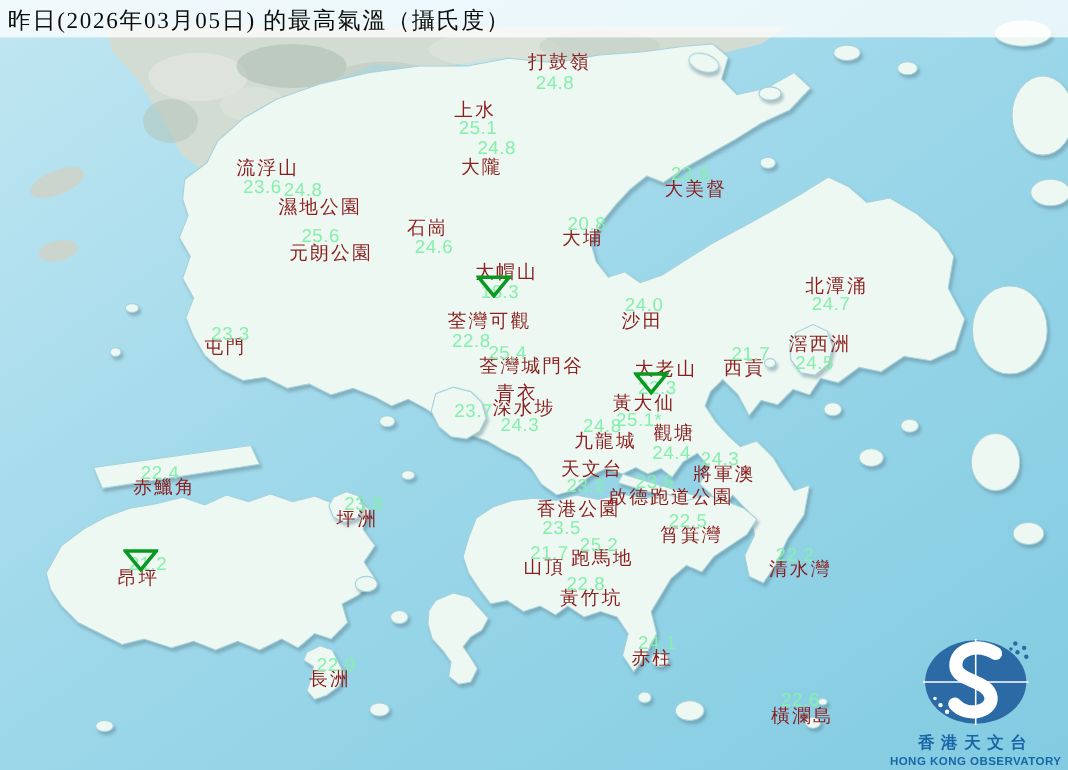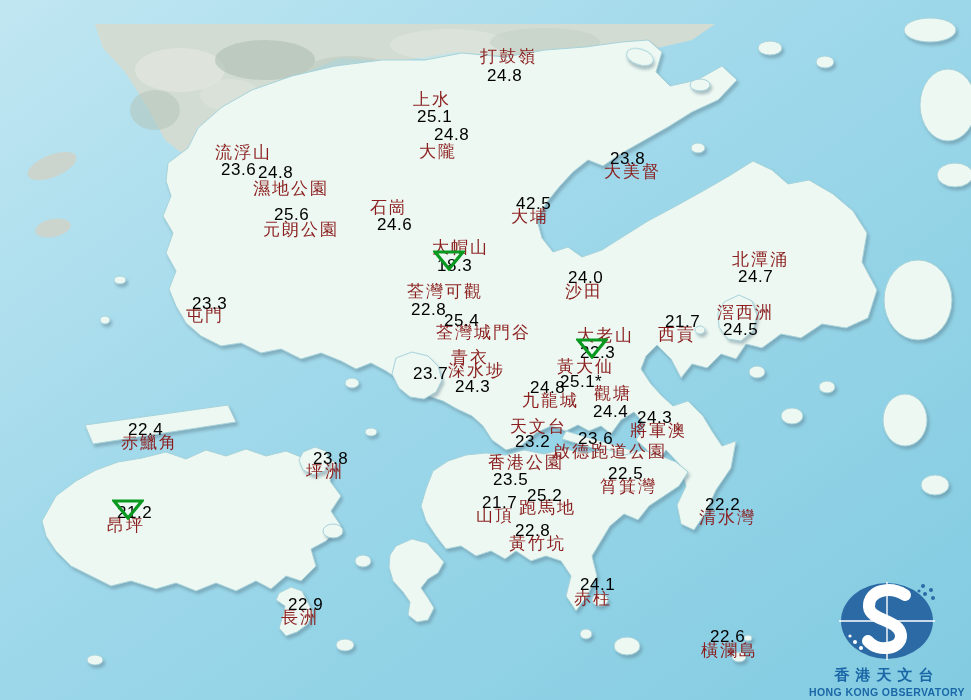--- a/index.html
+++ b/index.html
@@ -12,21 +12,21 @@
   .szpatch{opacity:.55;}
   #titlebar{position:absolute;left:0;top:0;width:971px;height:34px;
             background:rgba(255,255,255,.76);}
   #maptitle{position:absolute;left:7px;top:4px;color:#0d0d0d;
             font-family:"Liberation Serif","DejaVu Serif",serif;
             font-size:21px;letter-spacing:1.5px;white-space:nowrap;}
   #stations{position:absolute;left:0;top:0;width:769px;height:700px;}
   .st-name{position:absolute;color:#8b1e1e;line-height:1;white-space:nowrap;
            font-family:"Liberation Serif","DejaVu Serif",serif;
            font-size:17px;letter-spacing:2px;}
-  .st-val{position:absolute;color:#000000;line-height:1;white-space:nowrap;
+  .st-val{position:absolute;color:#86efac;line-height:1;white-space:nowrap;
           font-size:17px;letter-spacing:.5px;}
   .st-marker{position:absolute;width:32px;height:21px;}
   #logo{position:absolute;right:4px;bottom:2px;width:160px;text-align:center;}
   #logo .cn{color:#1a66a6;font-weight:bold;font-size:15px;letter-spacing:6px;
             font-family:"Liberation Sans",sans-serif;}
   #logo .en{color:#1a66a6;font-weight:bold;font-size:10.5px;letter-spacing:.4px;
             font-family:"Liberation Sans",sans-serif;margin-top:1px;text-align:center;}
 </style>
 </head>
 <body>
@@ -142,21 +142,21 @@
       <span class="st-val" style="left: 417px; top: 108px;">25.1</span>
       <span class="st-name" style="left: 419px; top: 143px;">大隴</span>
       <span class="st-val" style="left: 434px; top: 126px;">24.8</span>
       <span class="st-name" style="left: 215px; top: 144px;">流浮山</span>
       <span class="st-val" style="left: 221px; top: 161px;">23.6</span>
       <span class="st-name" style="left: 253px; top: 180px;">濕地公園</span>
       <span class="st-val" style="left: 258px; top: 164px;">24.8</span>
       <span class="st-name" style="left: 604px; top: 163px;">大美督</span>
       <span class="st-val" style="left: 610px; top: 150px;">23.8</span>
       <span class="st-name" style="left: 511px; top: 208px;">大埔</span>
-      <span class="st-val" style="left: 516px; top: 195px;">42.5</span>
+      <span class="st-val" style="left: 516px; top: 195px;">20.8</span>
       <span class="st-name" style="left: 263px; top: 221px;">元朗公園</span>
       <span class="st-val" style="left: 274px; top: 206px;">25.6</span>
       <span class="st-name" style="left: 370px; top: 199px;">石崗</span>
       <span class="st-val" style="left: 377px; top: 216px;">24.6</span>
       <span class="st-name" style="left: 432px; top: 239px;">大帽山</span>
       <span class="st-val" style="left: 437px; top: 257px;">18.3</span>
       <span class="st-marker" style="left: 433px; top: 250px;"><svg width="32" height="21" viewBox="0 0 32 21">
           <polygon points="2,2 30,2 16,19" fill="none" stroke="#0a9920" stroke-width="3.2"></polygon>
         </svg></span>
       <span class="st-name" style="left: 732px; top: 251px;">北潭涌</span>
@@ -216,20 +216,23 @@
       <span class="st-name" style="left: 509px; top: 535px;">黃竹坑</span>
       <span class="st-val" style="left: 515px; top: 522px;">22.8</span>
       <span class="st-name" style="left: 574px; top: 590px;">赤柱</span>
       <span class="st-val" style="left: 580px; top: 576px;">24.1</span>
       <span class="st-name" style="left: 281px; top: 609px;">長洲</span>
       <span class="st-val" style="left: 288px; top: 596px;">22.9</span>
       <span class="st-name" style="left: 701px; top: 642px;">橫瀾島</span>
       <span class="st-val" style="left: 710px; top: 628px;">22.6</span>
     </div>
 
+  <div id="titlebar">
+    <div id="maptitle">昨日(2026年03月05日) 的最高氣溫（攝氏度）</div>
+  </div>
 
   <div id="logo">
     <svg width="104" height="82" viewBox="0 0 104 82">
       <ellipse cx="52" cy="41" rx="46" ry="38" fill="#2c6aa6"></ellipse>
       <line x1="4" y1="41" x2="100" y2="41" stroke="#ffffff" stroke-width="1.4"></line>
       <line x1="52" y1="2" x2="52" y2="80" stroke="#ffffff" stroke-width="1.4"></line>
       <path d="M70,15 C54,5 33,11 34,27 C35,41 64,39 66,55 C67,69 43,73 33,61" fill="none" stroke="#ffffff" stroke-width="12" stroke-linecap="round"></path>
       <g fill="#2c6aa6">
         <circle cx="88" cy="6" r="2"></circle>
           <circle cx="96" cy="10" r="2"></circle>

